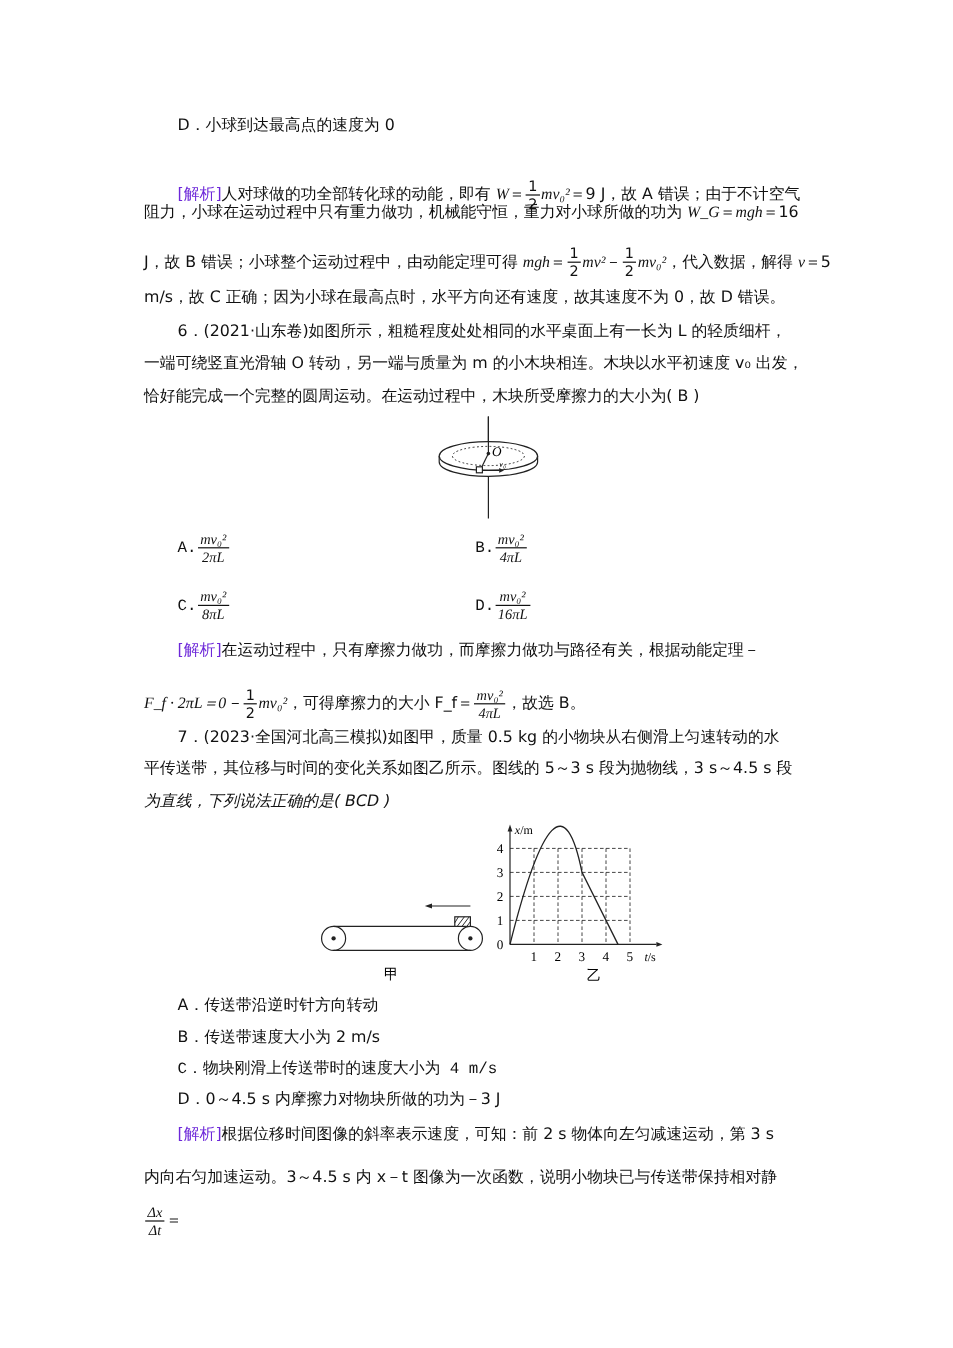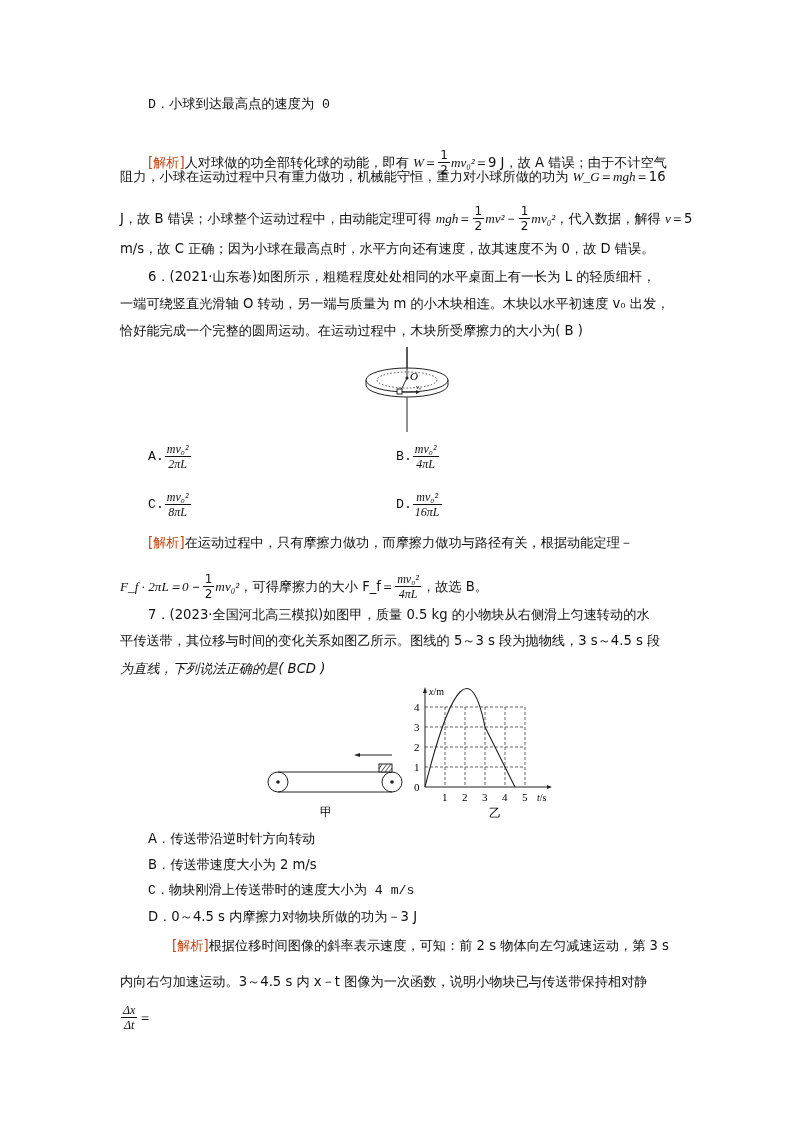--- a/index.html
+++ b/index.html
@@ -1,32 +1,32 @@
 <!DOCTYPE html>
 <html><head>
 <meta charset="utf-8">
 <style>
   html, body { margin: 0; padding: 0; background: #ffffff; }
   body { width: 794px; height: 1123px; position: relative; overflow: hidden;
          font-family: "DejaVu Sans", sans-serif; color: #111; font-size: 13.2px; }
   .line { position: absolute; left: 120px; white-space: nowrap; line-height: 18px; }
   .indent { left: 148px; }
   .it { font-family: "Liberation Serif", serif; font-style: italic; }
-  .tag { color: #c2410c; }
+  .tag { color: #6d28d9; }
   .frac { display: inline-block; vertical-align: middle; text-align: center; font-size: 12px; line-height: 14px; margin: 0 1px; }
   .frac .num { display: block; border-bottom: 1px solid #111; padding: 0 2px; }
   .frac .den { display: block; padding: 0 2px; }
   .opt { position: absolute; white-space: nowrap; }
   .opt .label { font-family: "Liberation Mono", monospace; vertical-align: middle; }
   svg text { font-family: "Liberation Serif", serif; }
 </style>
 </head>
 <body>
 
-<div class="line indent" style="top:96px;font-family:Liberation Mono, monospace;">D．小球到达最高点的速度为 0</div>
+<div class="line indent" style="top:96px;">D．小球到达最高点的速度为 0</div>
 
 <div class="line indent" style="top:148px;">
   <span class="tag">[解析]</span><span>人对球做的功全部转化球的动能，即有 </span><span class="it">W</span><span>＝</span><span class="frac"><span class="num">1</span><span class="den">2</span></span><span class="it">mv₀²</span><span>＝9 J，故 A 错误；由于不计空气</span>
 </div>
 <div class="line" style="top:168px;">
   <span>阻力，小球在运动过程中只有重力做功，机械能守恒，重力对小球所做的功为 </span><span class="it">W_G</span><span>＝</span><span class="it">mgh</span><span>＝16</span>
 </div>
 <div class="line" style="top:204px;">
   <span>J，故 B 错误；小球整个运动过程中，由动能定理可得 </span><span class="it">mgh</span><span>＝</span><span class="frac"><span class="num">1</span><span class="den">2</span></span><span class="it">mv²</span><span>－</span><span class="frac"><span class="num">1</span><span class="den">2</span></span><span class="it">mv₀²</span><span>，代入数据，解得 </span><span class="it">v</span><span>＝5</span>
 </div>
@@ -127,19 +127,19 @@
   <text x="117" y="116" font-size="11">5</text>
   <text x="132" y="116" font-size="10"><tspan font-style="italic">t</tspan>/s</text>
   <text x="84" y="132" font-size="12">乙</text>
 </svg>
 
 <div class="line indent" style="top:830px;">A．传送带沿逆时针方向转动</div>
 <div class="line indent" style="top:856px;">B．传送带速度大小为 2 m/s</div>
 <div class="line indent" style="top:882px;font-family:Liberation Mono, monospace;">C．物块刚滑上传送带时的速度大小为 4 m/s</div>
 <div class="line indent" style="top:908px;">D．0～4.5 s 内摩擦力对物块所做的功为－3 J</div>
 
-<div class="line indent" style="top:937px;margin-left:24px;">
+<div class="line indent" style="top:937px;">
   <span class="tag">[解析]</span><span>根据位移时间图像的斜率表示速度，可知：前 2 s 物体向左匀减速运动，第 3 s</span>
 </div>
 <div class="line" style="top:973px;">内向右匀加速运动。3～4.5 s 内 x－t 图像为一次函数，说明小物块已与传送带保持相对静</div>
 <div class="line" style="top:1003px;">
   <span class="frac"><span class="num it">Δx</span><span class="den it">Δt</span></span><span>＝</span>
 </div>
 
 </body></html>

